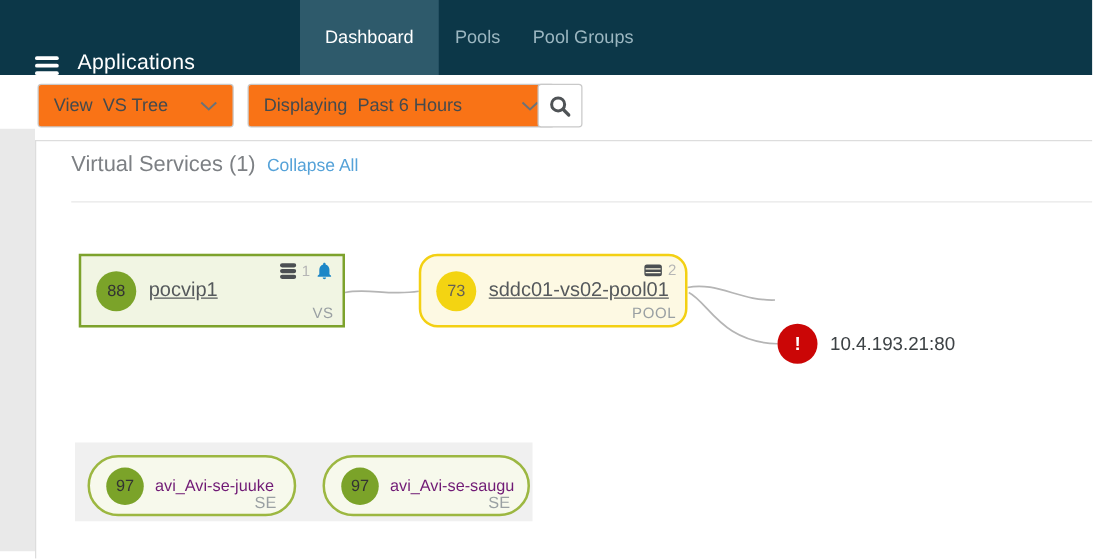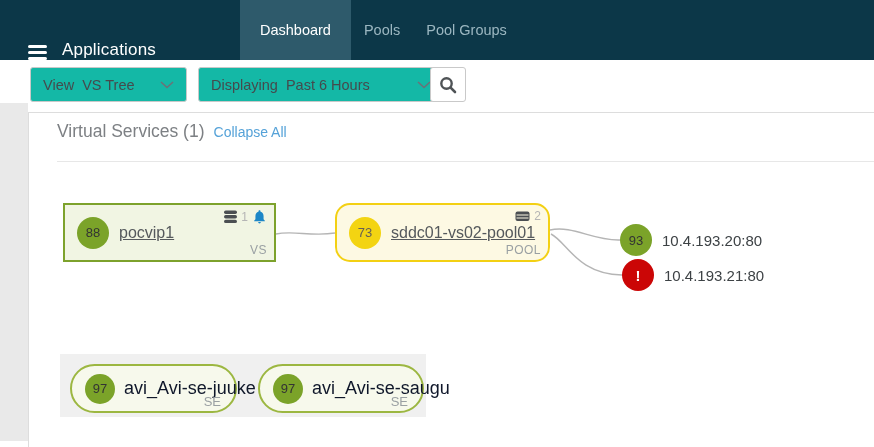--- a/index.html
+++ b/index.html
@@ -11,21 +11,21 @@
   .topbar { position:absolute; left:0; top:0; width:874px; height:60px; background:#0c3748; display:flex; align-items:flex-end; }
   .burger { margin-left:28px; width:19px; display:flex; flex-direction:column; gap:3px; cursor:pointer; }
   .burger span { display:block; height:3px; background:#fff; border-radius:1.5px; }
   .app-title { margin-left:15px; color:#ffffff; font-size:17px; letter-spacing:.2px; }
   .tabs { position:absolute; left:240px; top:0; height:60px; display:flex; align-items:stretch; }
   .tab { display:flex; align-items:center; padding:0 13px; font-size:14.5px; color:#9cb7c1; cursor:pointer; white-space:nowrap; }
   .tab.active { background:#2e5a6b; color:#ffffff; padding:12px 20px; }
 
   
   .toolbar { position:absolute; left:0; top:60px; width:874px; height:43px; background:#fff; }
-  .dd { position:absolute; top:7px; height:35px; border:1px solid #c9c9c9; border-radius:3px; background:#14b8a6;
+  .dd { position:absolute; top:7px; height:35px; border:1px solid #c9c9c9; border-radius:3px; background:#f97316;
         display:flex; align-items:center; padding:0 12px; font-size:14.5px; color:#454a4d; cursor:pointer; }
   .dd-view { left:30px; width:157px; }
   .dd-displaying { left:198px; width:246px; }
   .dd .dd-value { margin-left:8px; }
   .dd .chev { margin-left:auto; flex:none; }
   .search-btn { position:absolute; left:430px; top:7px; width:36px; height:35px; border:1px solid #c9c9c9; border-radius:3px;
         background:#fff; display:flex; align-items:center; justify-content:center; cursor:pointer; }
 
   
   .left-strip { position:absolute; left:0; top:103px; width:28px; height:338px; background:#e9e9e9; }
@@ -57,21 +57,21 @@
   .server-row-2 { left:593px; top:146px; }
   .server-label { margin-left:10px; font-size:15px; color:#3d4245; white-space:nowrap; }
 
   
   .se-box { position:absolute; left:31px; top:241px; width:366px; height:63px; background:#f0f0f0; }
   .se-pill { position:absolute; top:10px; width:167px; height:49px; background:#f7f9ec; border:2px solid #9cb741; border-radius:25px;
              display:flex; align-items:center; padding-left:13px; cursor:pointer; }
   .se-pill-1 { left:10px; }
   .se-pill-2 { left:198px; width:166px; }
   .se-pill .score { width:30px; height:30px; }
-  .se-name { margin-left:9px; font-size:18px; color:#0f172a; white-space:nowrap; }
+  .se-name { margin-left:9px; font-size:13px; color:#701a75; white-space:nowrap; }
   .se-type { position:absolute; bottom:2px; right:14px; font-size:13px; color:#9aa0a3; }
 
   svg { display:block; }
 </style>
 </head>
 <body>
 
 <div class="screen">
 
   <header class="topbar">
@@ -150,24 +150,20 @@
         <svg width="15" height="12" viewBox="0 0 15 12">
           <rect x="0.5" y="1.5" width="14" height="9.5" rx="2" fill="#4b4f52"></rect>
           <line x1="1.5" y1="5" x2="13.5" y2="5" stroke="#fdf9e3" stroke-width="1"></line>
           <line x1="1.5" y1="8" x2="13.5" y2="8" stroke="#fdf9e3" stroke-width="1"></line>
         </svg>
         <span class="badge-count">2</span>
       </div>
       <div class="node-type">POOL</div>
     </div>
 
-    <div class="server-row server-row-1">
-      <div class="score green">93</div>
-      <div class="server-label">10.4.193.20:80</div>
-    </div>
     <div class="server-row server-row-2">
       <div class="score red">!</div>
       <div class="server-label">10.4.193.21:80</div>
     </div>
 
     <div class="se-box">
       <div class="se-pill se-pill-1">
         <div class="score green">97</div>
         <div class="se-name">avi_Avi-se-juuke</div>
         <div class="se-type">SE</div>

